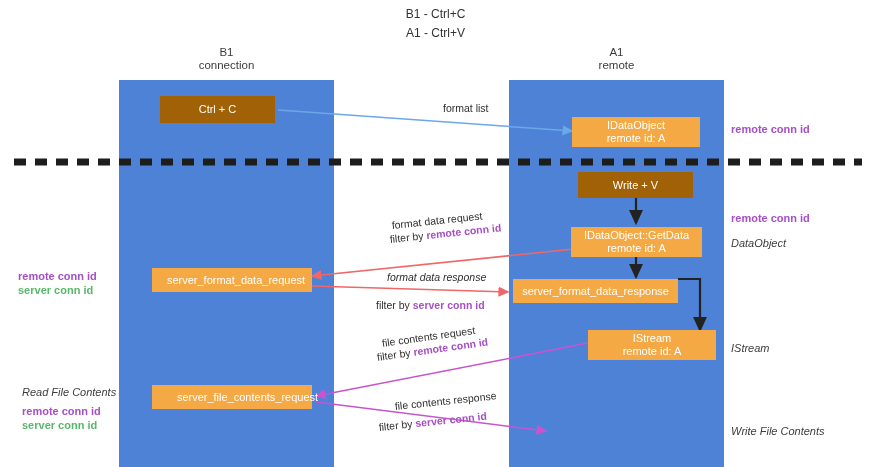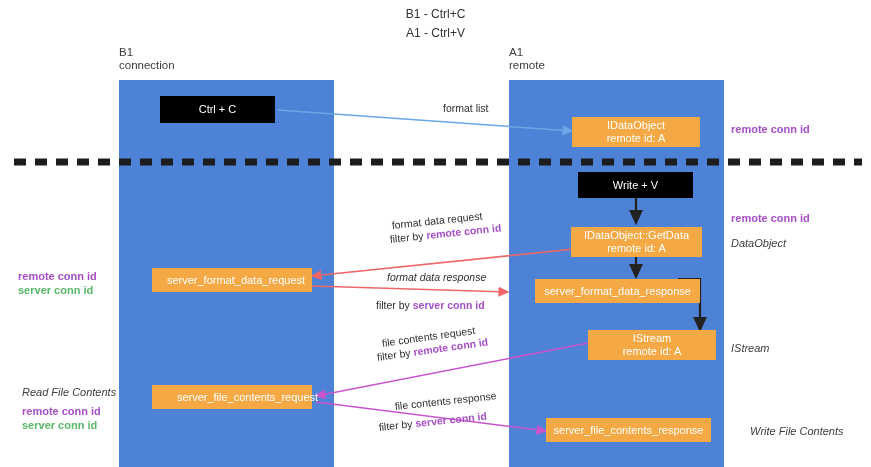--- a/index.html
+++ b/index.html
@@ -18,34 +18,34 @@
   #lane-b1{left:119px;top:80px;width:215px;height:387px;}
   #lane-a1{left:509px;top:80px;width:215px;height:387px;}
 
   
   #doc-title{
     position:absolute;left:0;top:5px;width:871px;
     text-align:center;font-size:12px;line-height:19px;color:#333;
     white-space:pre-line;
   }
   .lane-head{
-    position:absolute;text-align:left;font-size:11.5px;line-height:13px;
+    position:absolute;text-align:center;font-size:11.5px;line-height:13px;
     color:#3c3c3c;white-space:pre-line;
   }
   #head-b1{left:119px;top:46px;width:215px;}
   #head-a1{left:509px;top:46px;width:215px;}
 
   
   .node{
     position:absolute;box-sizing:border-box;
     display:flex;align-items:center;justify-content:center;
     text-align:center;color:#ffffff;font-size:11px;line-height:13px;
     white-space:pre-line;padding:2px 4px;
   }
-  .green{background:#000000;}
+  .green{background:#a16207;}
   .orange{background:#f5a945;}
 
   
   .ann{position:absolute;font-size:11px;line-height:14px;white-space:pre-line;}
   .ann.bold{font-weight:bold;}
   .purple{color:#a64fc6;}
   .green-t{color:#57b869;}
   .dark{color:#3c3c3c;font-style:italic;}
 
   
@@ -113,28 +113,27 @@
   <div class="node orange" style="left:572px;top:117px;width:128px;height:30px;">IDataObject
 remote id: A</div>
 
   <div class="node green" style="left:578px;top:172px;width:115px;height:26px;">Write + V</div>
 
   <div class="node orange" style="left:571px;top:227px;width:131px;height:30px;">IDataObject::GetData
 remote id: A</div>
 
   <div class="node orange" style="left:152px;top:268px;width:160px;height:24px;padding-left:12px;">server_format_data_request</div>
 
-  <div class="node orange" style="left:535px;top:279px;width:165px;height:24px;">server_format_data_response</div>
+  <div class="node orange" style="left:513px;top:279px;width:165px;height:24px;">server_format_data_response</div>
 
   <div class="node orange" style="left:588px;top:330px;width:128px;height:30px;">IStream
 remote id: A</div>
 
   <div class="node orange" style="left:152px;top:385px;width:160px;height:24px;padding-left:35px;">server_file_contents_request</div>
 
-  <div class="node orange" style="left:546px;top:418px;width:165px;height:24px;">server_file_contents_response</div>
 
   <div class="elabel" style="left:399px;top:101px;margin-left:44px;">format list</div>
 
   <div class="elabel" style="left:391px;top:218px;transform:rotate(-6deg);">
     <span>format data request</span>
   </div>
   <div class="elabel" style="left:389px;top:232px;transform:rotate(-6deg);">
     <span>filter by </span><b class="purple">remote conn id</b>
   </div>
 
@@ -154,21 +153,21 @@
   </div>
 
   <div class="ann bold purple" style="left:731px;top:122px;">remote conn id</div>
 
   <div class="ann bold purple" style="left:731px;top:211px;">remote conn id</div>
 
   <div class="ann dark" style="left:731px;top:236px;">DataObject</div>
 
   <div class="ann dark" style="left:731px;top:341px;">IStream</div>
 
-  <div class="ann dark" style="left:731px;top:424px;margin-left:19px;">Write File Contents</div>
+  <div class="ann dark" style="left:731px;top:424px;">Write File Contents</div>
 
   <div class="ann bold purple" style="left:18px;top:269px;">remote conn id</div>
   <div class="ann bold green-t" style="left:18px;top:283px;">server conn id</div>
 
   <div class="ann dark" style="left:22px;top:385px;">Read File Contents</div>
   <div class="ann bold purple" style="left:22px;top:404px;">remote conn id</div>
   <div class="ann bold green-t" style="left:22px;top:418px;">server conn id</div>
 
 </div>
 

